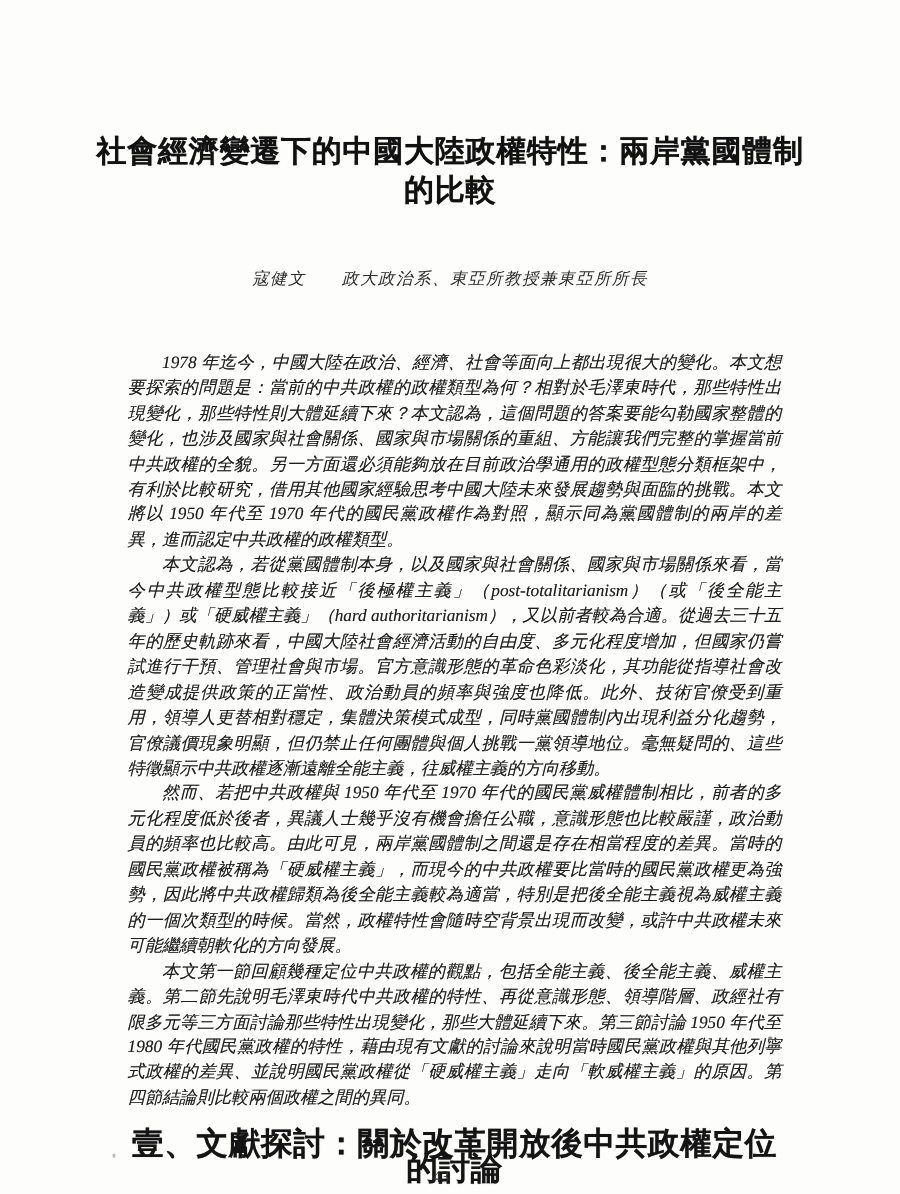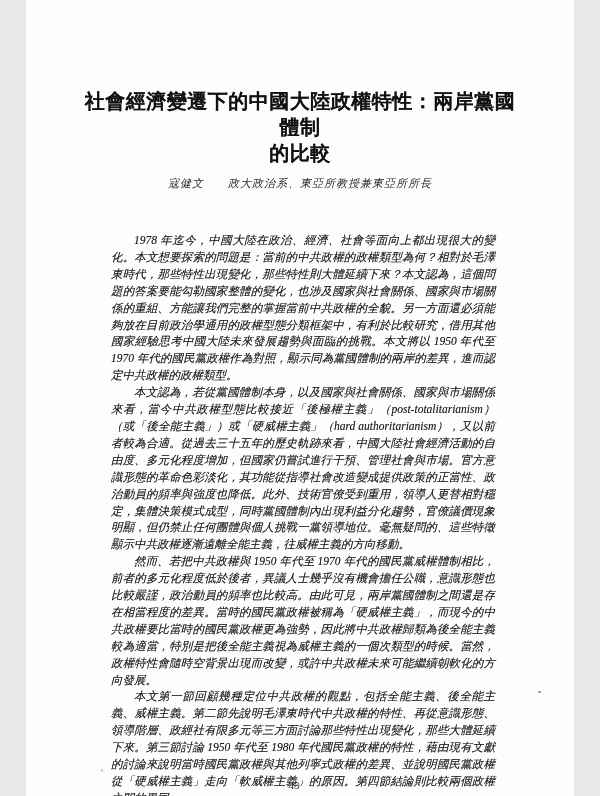--- a/index.html
+++ b/index.html
@@ -1,37 +1,37 @@
 <!DOCTYPE html>
 <html lang="zh-Hant"><head>
 <meta charset="utf-8">
 <style>
   html,body{margin:0;padding:0;background:#e9e9e9;}
   .page{
     position:relative;
-    width:548px;height:796px;
+    width:600px;height:796px;
     margin:0 auto;
     background:#fdfdfc;
     color:#1c1c1c;
     overflow:hidden;
     font-family:"Liberation Serif","DejaVu Serif",serif;
   }
   .title{
     margin:88px 55px 0 55px;
     text-align:center;
     font-family:"Liberation Sans","DejaVu Sans",sans-serif;
     font-weight:bold;
     font-size:20px;
     line-height:26px;
     color:#111;
     letter-spacing:0.5px;
     text-shadow:0 0 0.5px rgba(0,0,0,.6);
   }
   .author{
-    margin-top:10px;
+    margin-top:38px;
     text-align:center;
     font-size:11px;
     font-style:italic;
     color:#2a2a2a;
     letter-spacing:1px;
   }
   .body{
     margin:41px 79px 0 85px;
     font-size:11.5px;
     line-height:16.9px;

